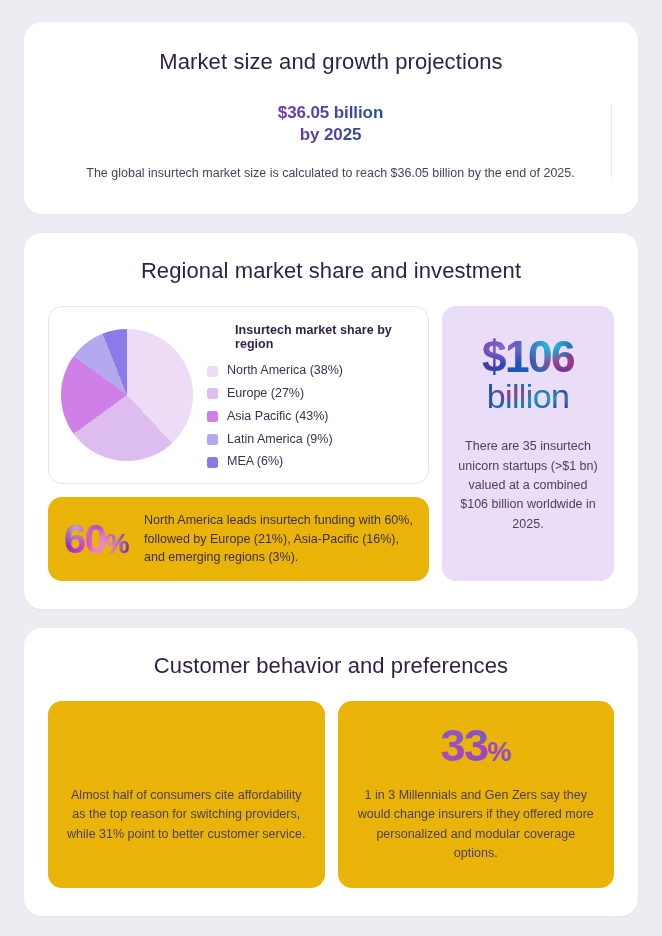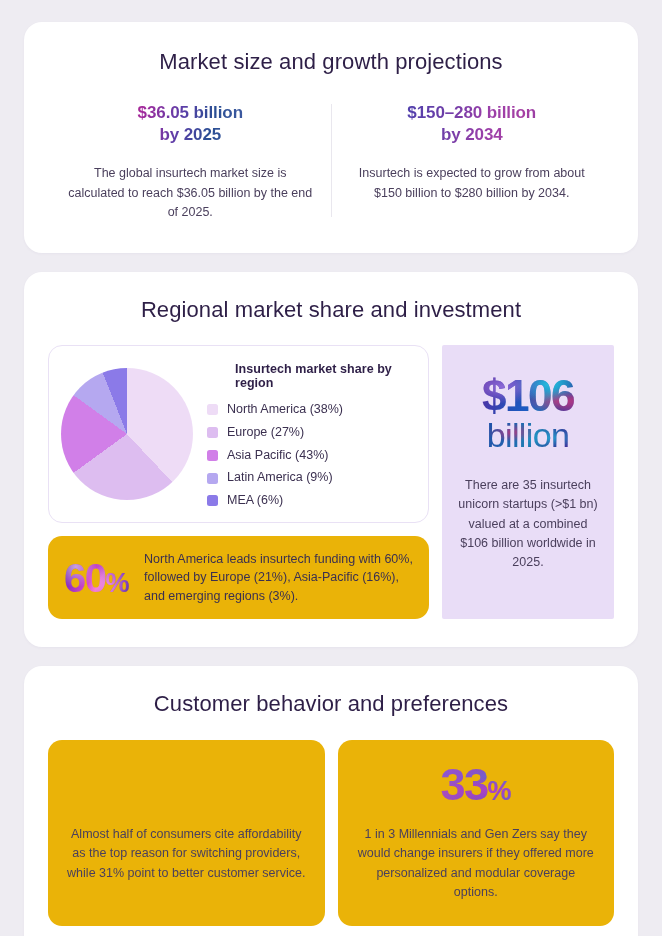--- a/index.html
+++ b/index.html
@@ -182,21 +182,21 @@
 
   .strip-text {
     font-size: 12.5px;
     color: #3b3050;
     line-height: 1.48;
   }
 
   
   .card-106 {
     background: #e9ddf7;
-    border-radius: 2px;
+    border-radius: 14px;
     padding: 30px 14px 6px;
     height: 100%;
     display: flex;
     flex-direction: column;
     align-items: center;
   }
   .n106 {
     font-size: 44px;
     font-weight: bold;
     line-height: 0.96;
@@ -296,27 +296,20 @@
       <div class="sec1-col">
         <div class="bigstat grad-a">
           <div>$36.05 billion</div>
           <div>by 2025</div>
         </div>
         <p class="caption">The global insurtech market size is calculated to reach $36.05 billion by the end of 2025.</p>
       </div>
 
       <div class="sec1-divider"></div>
 
-      <div class="sec1-col">
-        <div class="bigstat grad-b">
-          <div>$150–280 billion</div>
-          <div>by 2034</div>
-        </div>
-        <p class="caption">Insurtech is expected to grow from about $150 billion to $280 billion by 2034.</p>
-      </div>
     </div>
   </section>
 
   <section class="panel sec2">
     <h2 class="panel-title">Regional market share and investment</h2>
 
     <div class="sec2-grid">
 
       <div class="sec2-left">
 

